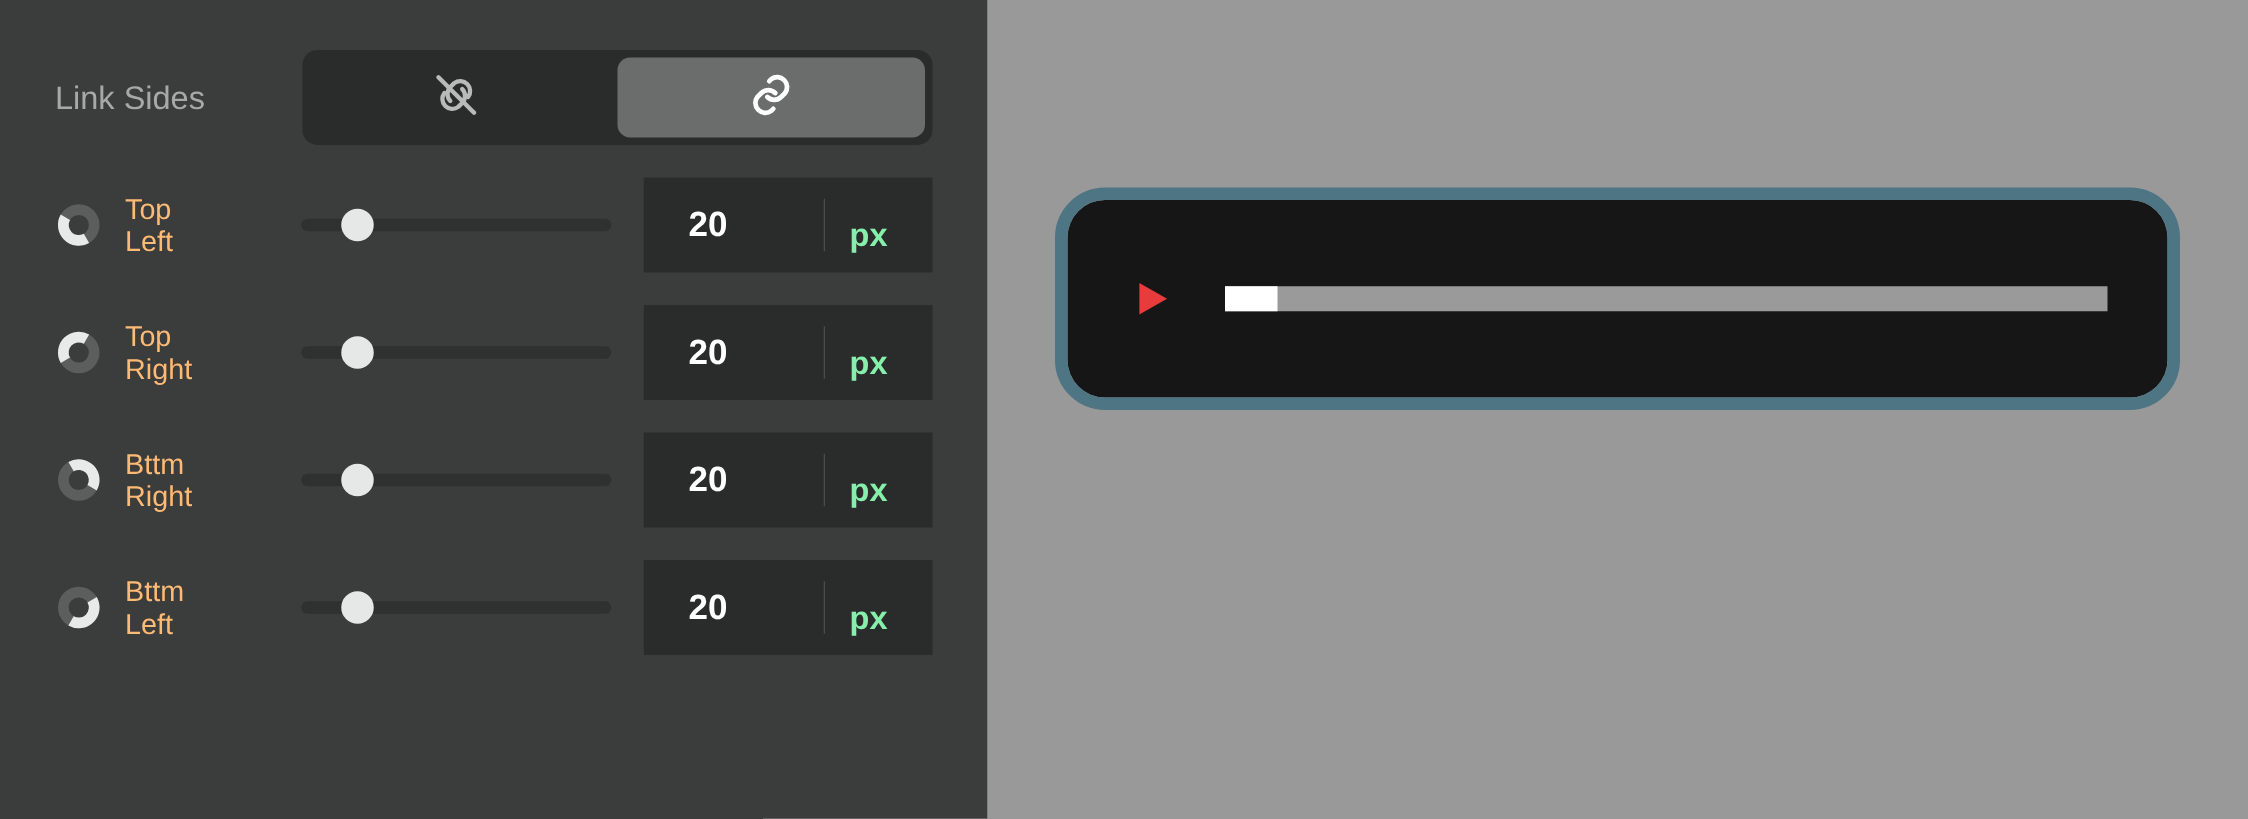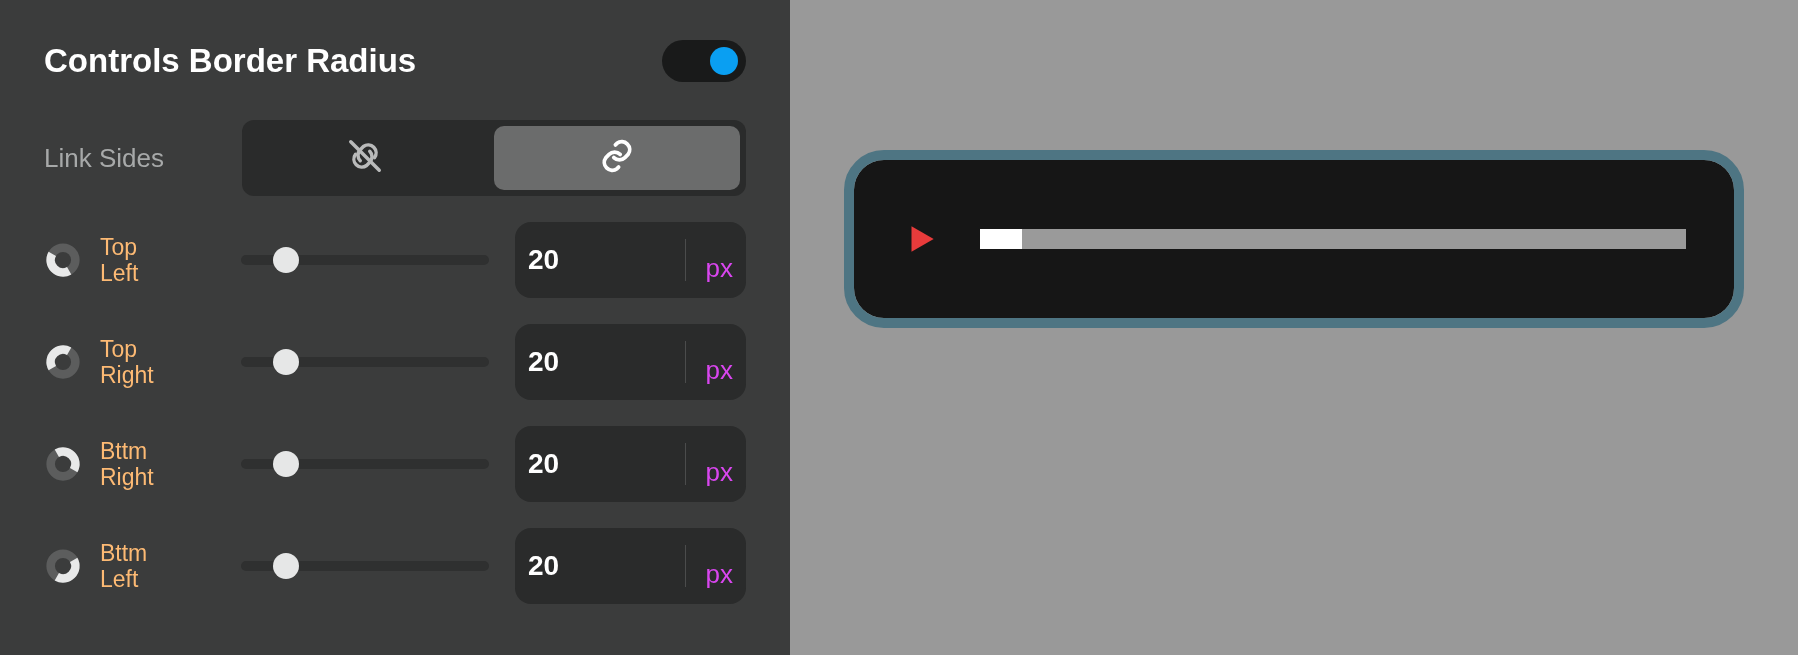--- a/index.html
+++ b/index.html
@@ -120,42 +120,42 @@
     width: 26px;
     height: 26px;
     border-radius: 50%;
     background: #e6e7e7;
   }
 
   .value-box {
     width: 232px;
     height: 76px;
     background: #2a2b2b;
-    border-radius: 16px;
-    display: flex;
-    align-items: center;
-    padding: 0 13px;
+    border-radius: 0;
+    display: flex;
+    align-items: center;
+    padding: 0 36px;
     cursor: text;
   }
   .value-num {
     flex: 1;
     font-size: 28px;
     font-weight: 700;
     color: #fff;
   }
   .value-divider {
     width: 1px;
     height: 42px;
     background: #4b4c4c;
     margin: 0 20px;
   }
   .value-unit {
     font-size: 26px;
-    font-weight: 400;
-    color: #d946ef;
+    font-weight: 700;
+    color: #86efac;
     margin-top: 16px;
   }
 
   
   .preview {
     flex: 1;
     height: 100%;
     background: #999999;
     position: relative;
   }
@@ -185,26 +185,20 @@
     left: 0; top: 0; bottom: 0;
     width: 6%;
     background: #fff;
   }
 </style>
 </head>
 <body>
 
 <div class="panel">
 
-  <div class="panel-header">
-    <div class="panel-title">Controls Border Radius</div>
-    <div class="toggle">
-      <div class="toggle-knob"></div>
-    </div>
-  </div>
 
   <div class="row">
     <div class="label-col">
       <span class="link-sides-label">Link Sides</span>
     </div>
     <div class="segmented">
       <div class="seg-btn">
         <span>
           <svg viewBox="0 0 24 24" fill="none" stroke="#b9baba" stroke-width="2.2" stroke-linecap="round" stroke-linejoin="round">
             <path d="M9 15a5 5 0 0 1 0-7l2-2a5 5 0 0 1 7 7"></path>

